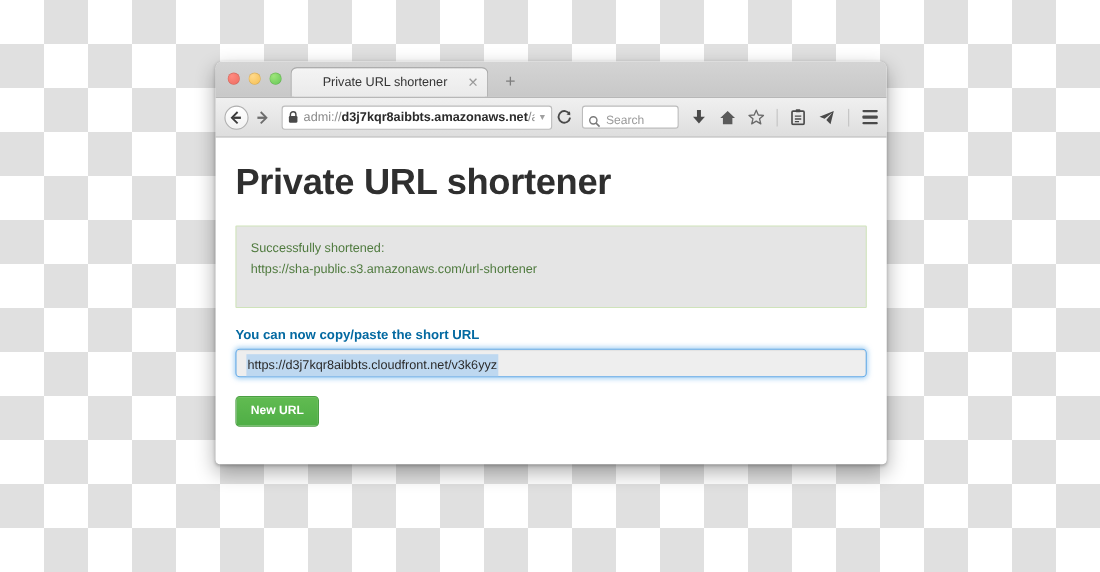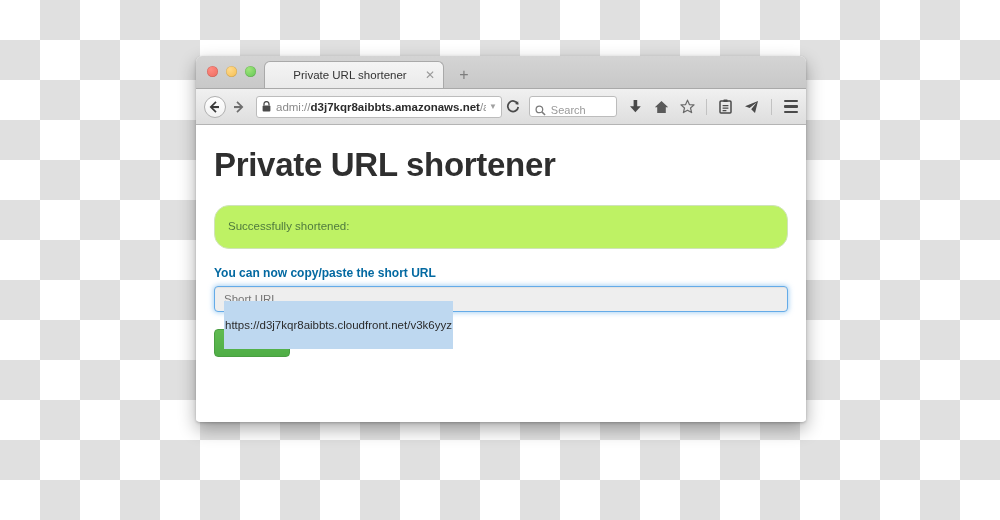--- a/index.html
+++ b/index.html
@@ -245,24 +245,24 @@
   .page-title {
     font-size: 33px;
     font-weight: bold;
     color: #2f2f2f;
     letter-spacing: -0.3px;
     margin: 0 0 22px 0;
     line-height: 1.1;
   }
 
   .alert-success {
-    background: #bef264;
+    background: #e5e5e5;
     border: 1px solid #cfe3ba;
-    border-radius: 15px;
-    padding: 11px 13px 12px 13px;
+    border-radius: 1px;
+    padding: 11px 13px 24px 13px;
     color: #4f7a3e;
     font-size: 11.5px;
     line-height: 1.62;
     word-break: break-all;
   }
   .alert-line { display: block; }
 
   .form-label {
     margin-top: 17px;
     margin-bottom: 6px;
@@ -285,26 +285,26 @@
     box-shadow: 0 0 5px 1px rgba(102,175,233,0.55), inset 0 1px 1px rgba(0,0,0,0.05);
     padding: 0 9px;
     font-family: "Liberation Sans", sans-serif;
     font-size: 11.5px;
     color: #2b2b2b;
     outline: none;
   }
   .url-input-text {
     position: absolute;
     left: 10px;
-    top: 15px;
+    top: 5px;
     font-size: 11.5px;
     color: #2b2b2b;
     background: #bed8f0;
     line-height: 16px;
-    padding: 16px 1px;
+    padding: 2px 1px;
     pointer-events: none;
     white-space: nowrap;
   }
 
   .btn-new-url {
     margin-top: 17px;
     display: inline-block;
     background: linear-gradient(to bottom, #61bb51 0%, #4fae46 100%);
     border: 1px solid #4a9f42;
     border-radius: 4px;
@@ -421,20 +421,21 @@
         <span></span>
     </div>
   </div>
 
   <div class="page">
 
     <h1 class="page-title">Private URL shortener</h1>
 
     <div class="alert-success">
       <span class="alert-line">Successfully shortened:</span>
+      <span class="alert-line">https://sha-public.s3.amazonaws.com/url-shortener</span>
     </div>
 
     <div class="form-label">You can now copy/paste the short URL</div>
 
     <div class="url-input-wrap">
       <input class="url-input" type="text" placeholder="Short URL" style="">
       <span class="url-input-text">https://d3j7kqr8aibbts.cloudfront.net/v3k6yyz</span>
     </div>
 
     <div class="btn-new-url">New URL</div>

